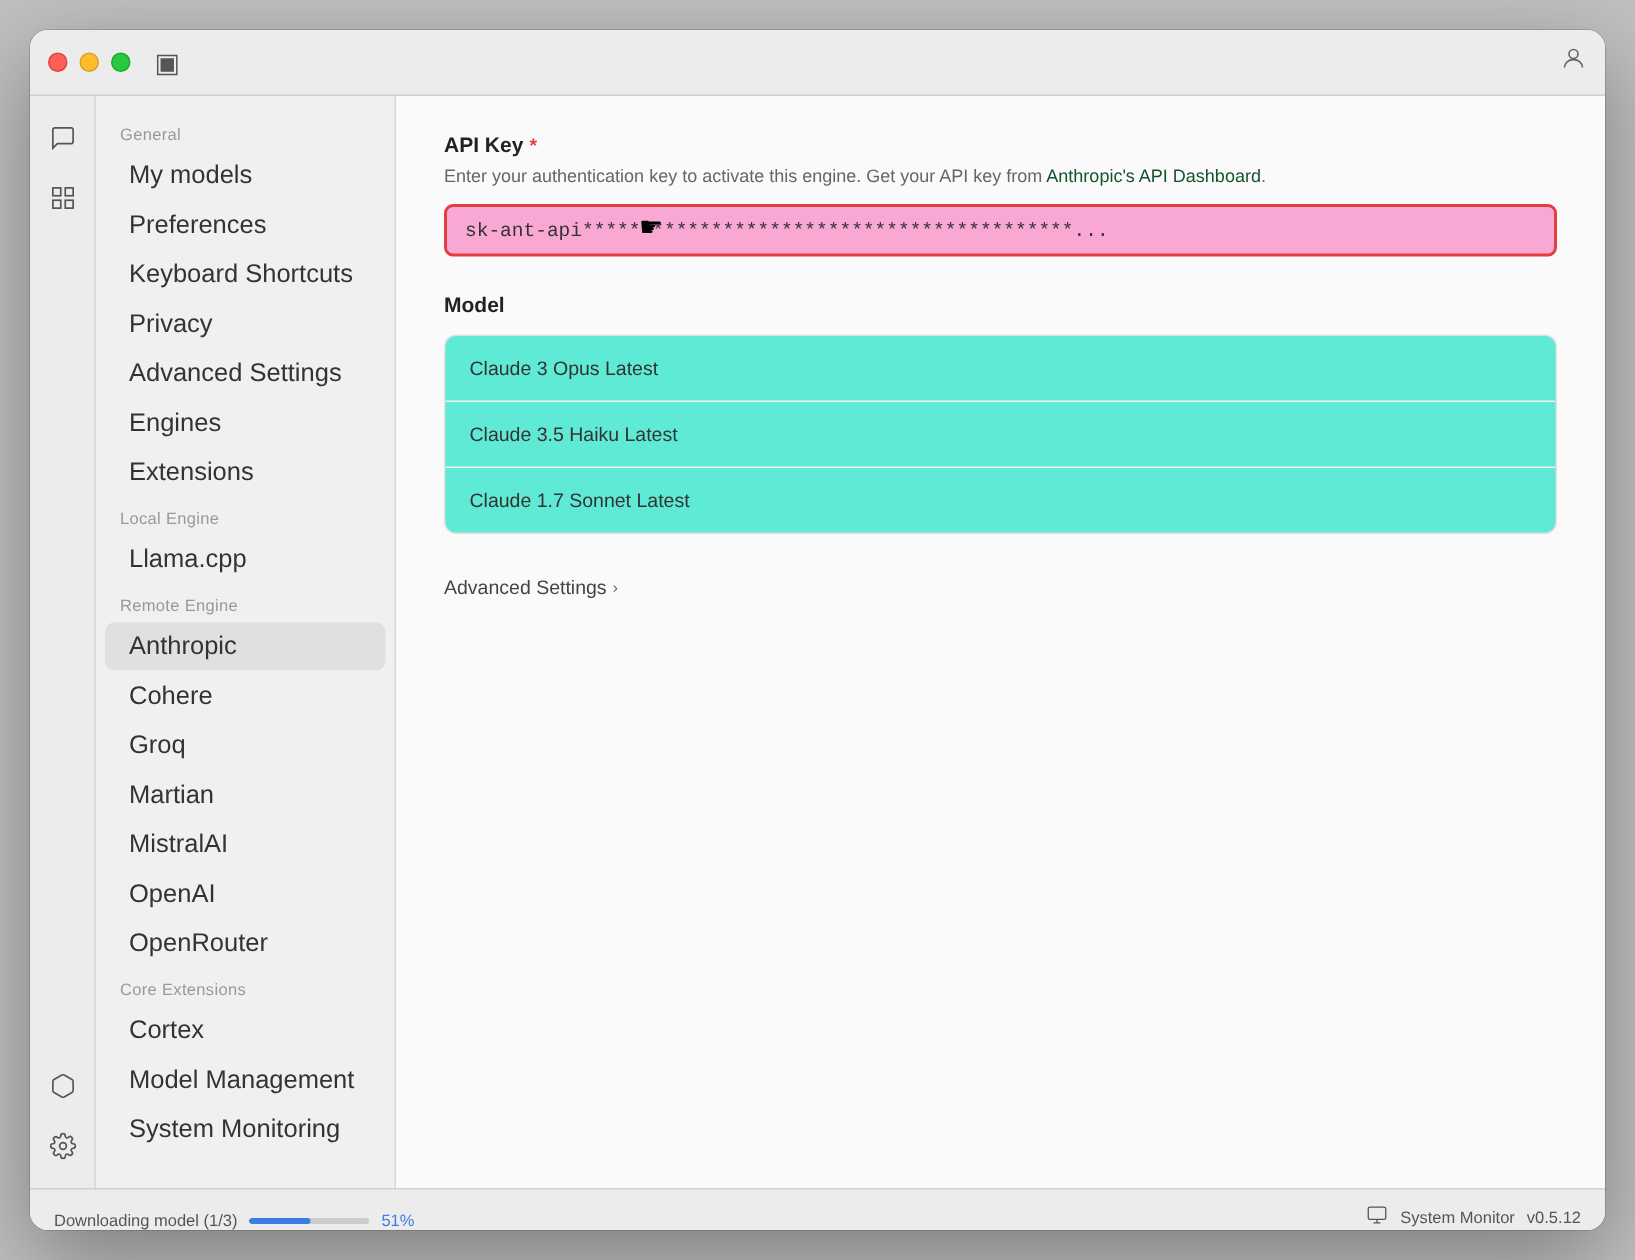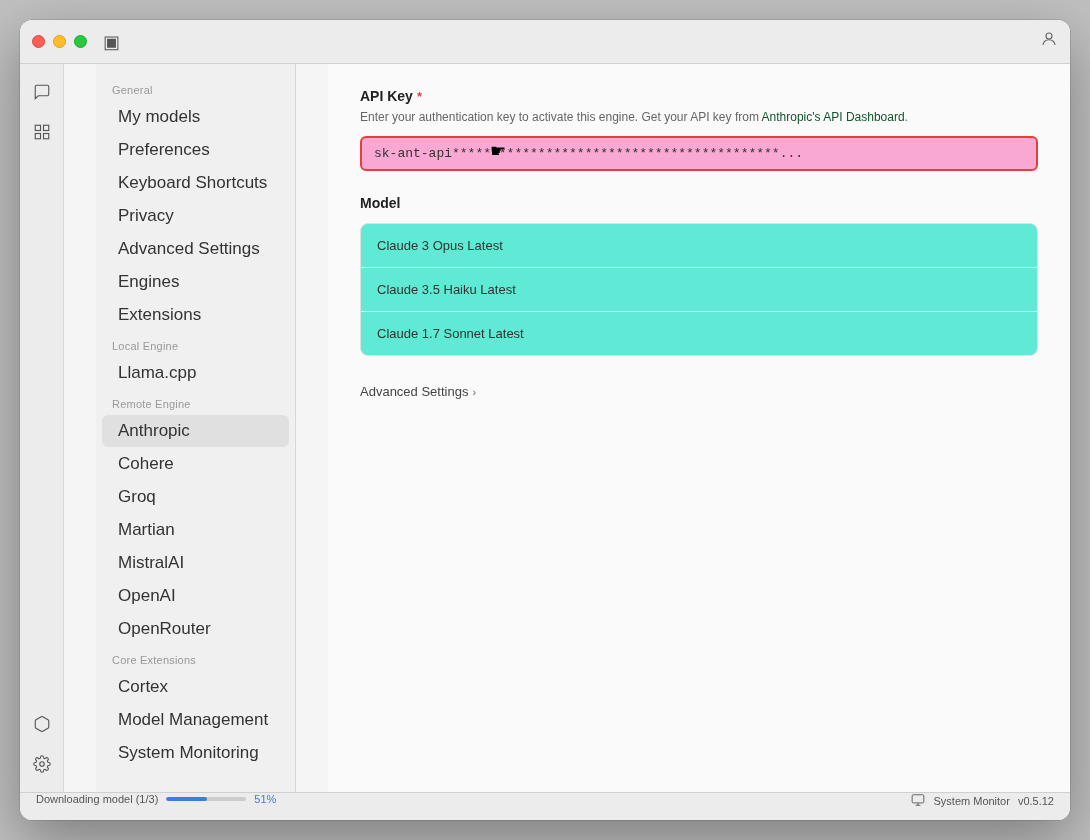--- a/index.html
+++ b/index.html
@@ -52,21 +52,20 @@
     .titlebar-right {
       margin-left: auto;
       font-size: 18px;
       color: #666;
       cursor: pointer;
     }
     .main-content {
       display: flex;
       flex: 1;
       overflow: hidden;
-      gap: 32px;
     }
     .icon-rail {
       width: 44px;
       background: #ececec;
       border-right: 1px solid #d8d8d8;
       display: flex;
       flex-direction: column;
       align-items: center;
       padding: 12px 0;
       gap: 8px;
@@ -195,21 +194,21 @@
     }
     .chevron-icon {
       font-size: 11px;
       color: #666;
     }
     .statusbar {
       height: 28px;
       background: #ececec;
       border-top: 1px solid #d0d0d0;
       display: flex;
-      align-items: flex-start;
+      align-items: flex-end;
       padding: 0 16px;
       flex-shrink: 0;
       gap: 40px;
     }
     .status-download {
       display: flex;
       align-items: center;
       gap: 8px;
       font-size: 11px;
       color: #555;

